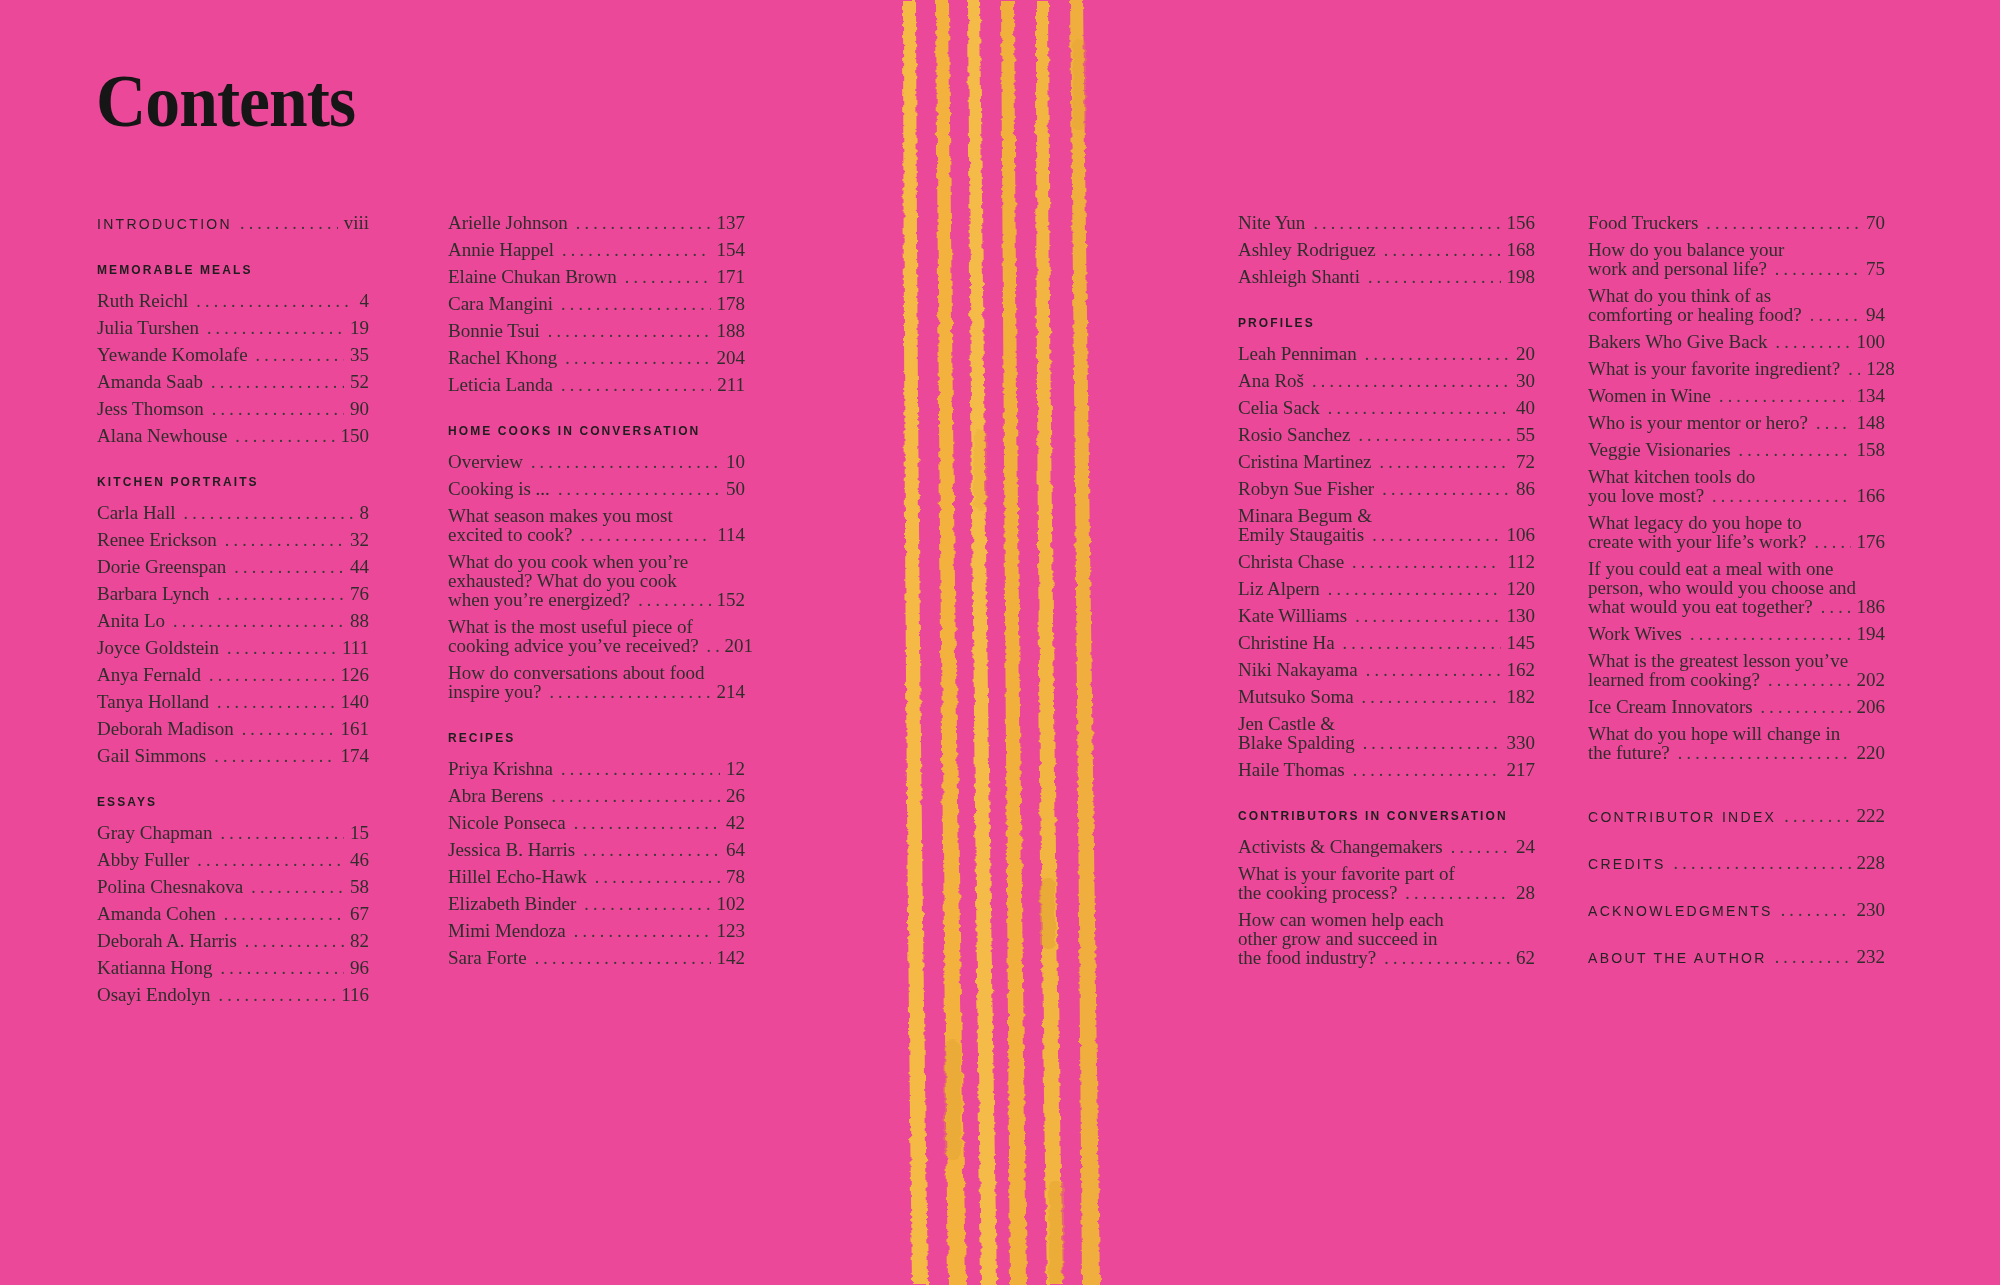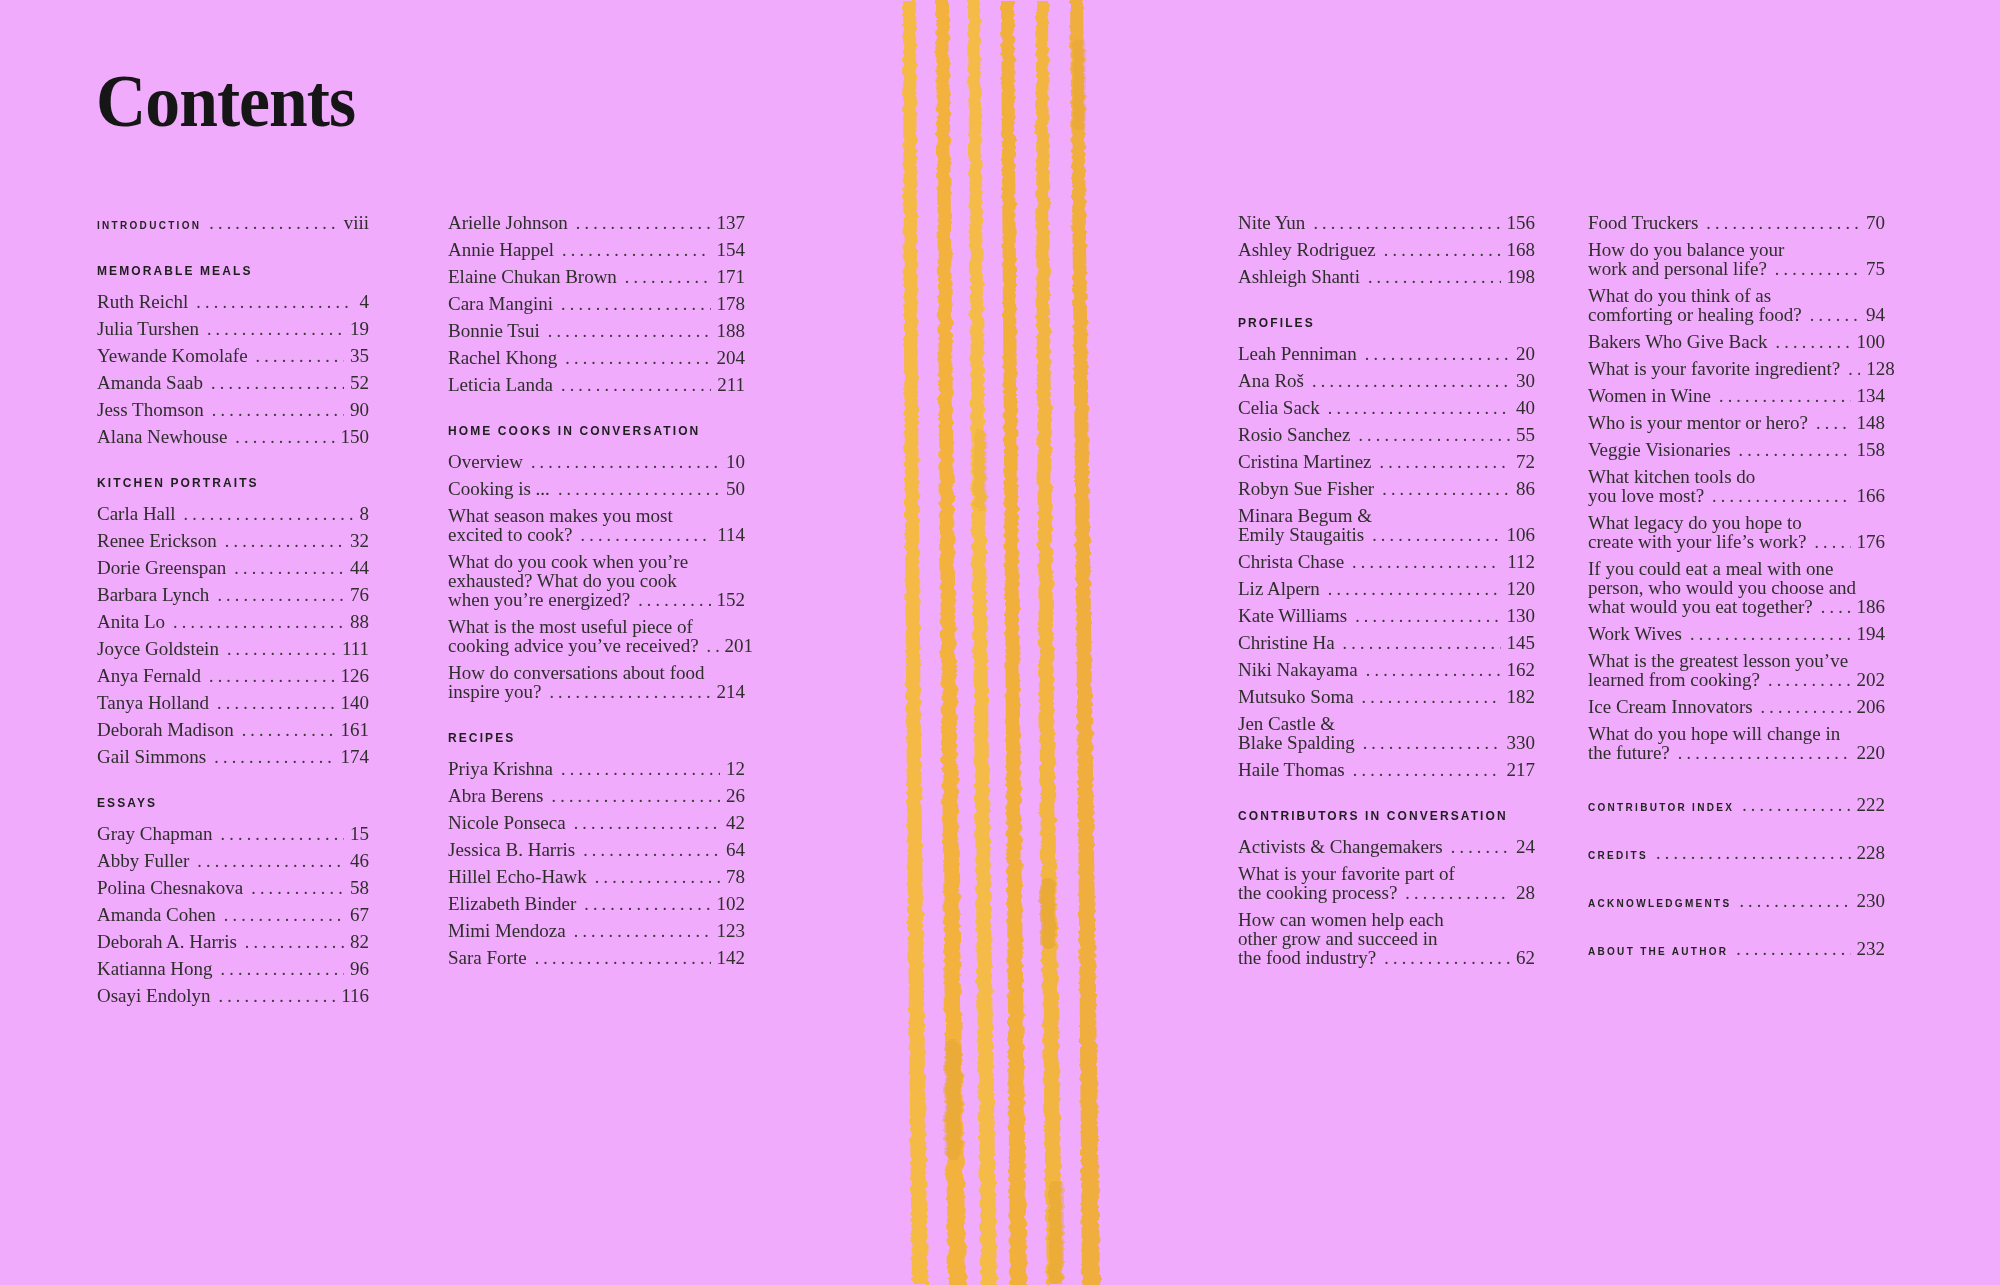--- a/index.html
+++ b/index.html
@@ -1,17 +1,17 @@
 <!DOCTYPE html>
 <html><head>
 <meta charset="utf-8">
 <style>
   html,body{margin:0;padding:0;background:#ffffff;}
   .page{
-    position:relative;width:2000px;height:1285px;background:#f0abfc;overflow:hidden;
+    position:relative;width:2000px;height:1285px;background:#ec4899;overflow:hidden;
     font-family:"Liberation Serif","DejaVu Serif",serif;color:#2f2e2c;
   }
   .title{
     position:absolute;left:96px;top:64px;line-height:1;
     font-family:"Liberation Serif","DejaVu Serif",serif;font-weight:700;font-size:74px;
     letter-spacing:-1px;color:#161616;transform:scaleX(.94);transform-origin:left top;
   }
   .stripes{position:absolute;left:0;top:0;pointer-events:none;}
   .col{position:absolute;top:213px;}
   #col0{left:97px;width:272px;}
@@ -30,25 +30,25 @@
     content:"................................................................";
     letter-spacing:4.2px;font-size:18px;
   }
   .num{margin-left:3px;text-align:right;}
   .sec-title{
     font-family:"Liberation Sans","DejaVu Sans",sans-serif;font-weight:700;
     font-size:12px;letter-spacing:2.1px;color:#1e1e1e;
     margin:27px 0 11px 0;line-height:19px;white-space:nowrap;
   }
   .caps-entry .txt{
-    font-family:"Liberation Sans","DejaVu Sans",sans-serif;font-weight:700;
-    font-size:10px;letter-spacing:2.3px;color:#242424;
+    font-family:"Liberation Sans","DejaVu Sans",sans-serif;font-weight:400;
+    font-size:14px;letter-spacing:2.3px;color:#242424;
   }
   .block.caps .entry{margin-bottom:7px;}
-  .block.end{margin-top:32px;}
+  .block.end{margin-top:43px;}
   .block.end .entry{margin:26px 0 0 0;}
   .block.end .entry:first-child{margin-top:0;}
 </style>
 </head>
 <body>
 
 <div class="page">
 
   <svg class="stripes" width="2000" height="1285" viewBox="0 0 2000 1285" aria-hidden="true">
     <defs>

